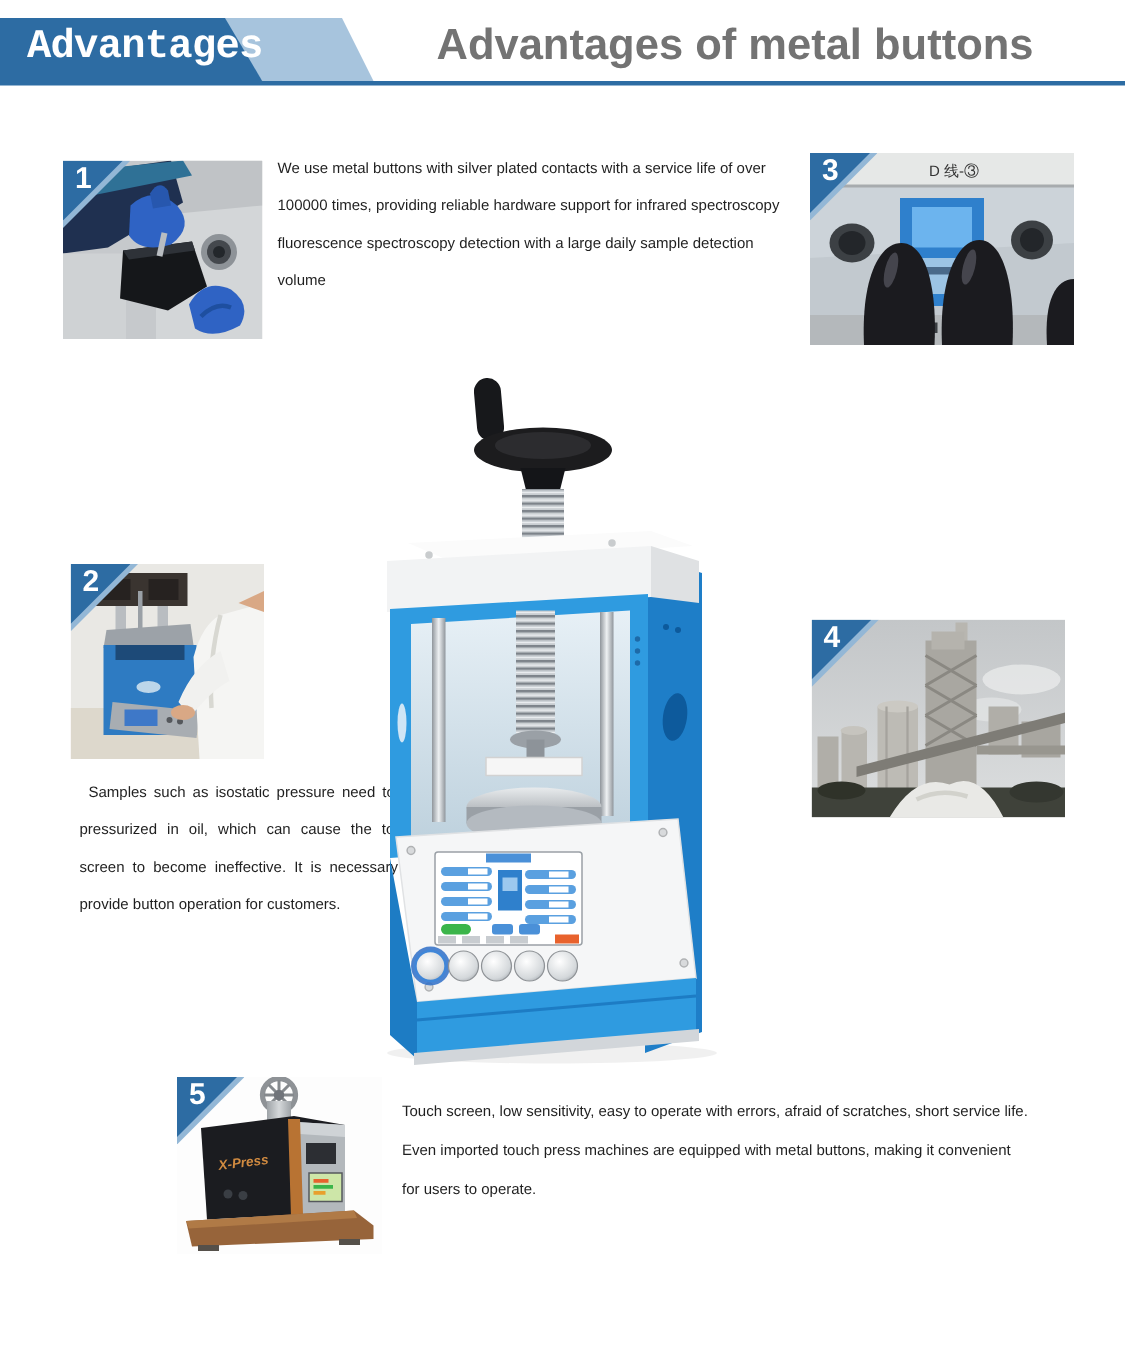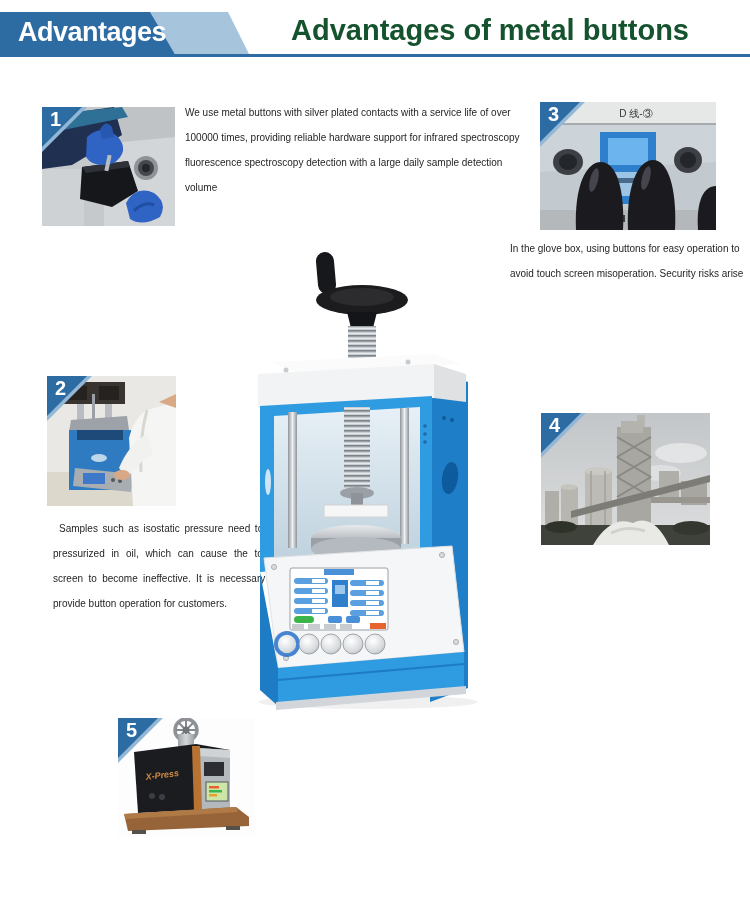--- a/index.html
+++ b/index.html
@@ -1,27 +1,27 @@
 <!DOCTYPE html>
 <html><head>
 <meta charset="utf-8">
 <style>
   html,body{margin:0;padding:0;background:#fff;}
   #page{position:relative;width:750px;height:900px;background:#fff;overflow:hidden;
         font-family:"Liberation Sans",sans-serif;color:#1f1f1f;}
   
-  .ribbon{position:absolute;left:0;top:12px;width:250px;height:44px;}
+  .ribbon{position:absolute;left:0;top:12px;width:250px;height:44px;font-family:Liberation Mono, monospace;}
   .ribbon-light{position:absolute;inset:0;background:#a7c4dd;
         clip-path:polygon(148px 0,228px 0,250px 44px,176px 44px);}
   .ribbon-dark{position:absolute;inset:0;background:#2d6ca3;
         clip-path:polygon(0 0,150px 0,176px 44px,0 44px);}
   .ribbon-label{position:absolute;left:18px;top:5px;color:#fff;font-size:27px;
         font-weight:700;letter-spacing:-0.5px;}
   .page-title{position:absolute;left:230px;top:14px;width:520px;text-align:center;
-        color:#14532d;font-size:29px;font-weight:700;}
+        color:#737373;font-size:29px;font-weight:700;}
   .header-line{position:absolute;left:0;top:54px;width:750px;height:3px;background:#2d6ca3;}
   
   .photo{position:absolute;overflow:hidden;}
   .photo svg{display:block;}
   .num-badge{position:absolute;left:0;top:0;width:45px;height:45px;}
   .num-tri-light{position:absolute;left:0;top:0;width:45px;height:45px;background:#93b7d6;
         clip-path:polygon(0 0,100% 0,0 100%);}
   .num-tri{position:absolute;left:0;top:0;width:40px;height:40px;background:#2d6ca3;
         clip-path:polygon(0 0,100% 0,0 100%);}
   .num{position:absolute;left:8px;top:1px;color:#fff;font-size:20px;font-weight:700;}
@@ -106,21 +106,20 @@
       <ellipse cx="106" cy="76" rx="4" ry="12" fill="#45454d" transform="rotate(14 106 76)"></ellipse>
       <path d="M158,128 C156,98 164,84 176,84 L176,128 Z" fill="#1b1b1f"></path>
     </svg>
     <div class="num-badge">
       <div class="num-tri-light"></div>
         <div class="num-tri"></div>
       <span class="num">3</span>
     </div>
   </div>
 
-  <div class="para" id="text3">In the glove box, using buttons for easy operation to avoid touch screen misoperation. Security risks arise</div>
 
   <div class="photo" id="photo2">
     <svg width="129" height="130" viewBox="0 0 129 130">
       <rect width="129" height="130" fill="#e9e8e4"></rect>
       <rect y="96" width="129" height="34" fill="#ddd8cc"></rect>
       <rect x="16" y="6" width="62" height="22" fill="#3a3430"></rect>
       <rect x="20" y="10" width="20" height="14" fill="#262220"></rect>
       <rect x="52" y="10" width="20" height="14" fill="#262220"></rect>
       <rect x="30" y="28" width="7" height="28" fill="#b9bdc1"></rect>
       <rect x="58" y="28" width="7" height="28" fill="#b9bdc1"></rect>
@@ -219,20 +218,21 @@
       <rect x="14" y="112" width="14" height="4" fill="#55504a"></rect>
       <rect x="108" y="108" width="14" height="4" fill="#55504a"></rect>
     </svg>
     <div class="num-badge">
       <div class="num-tri-light"></div>
         <div class="num-tri"></div>
       <span class="num">5</span>
     </div>
   </div>
 
+  <div class="para" id="text5">Touch screen, low sensitivity, easy to operate with errors, afraid of scratches, short service life. Even imported touch press machines are equipped with metal buttons, making it convenient for users to operate.</div>
 
   <div id="machine">
     <svg width="252" height="460" viewBox="0 0 252 460">
       <defs>
         <linearGradient id="chromeH" x1="0" y1="0" x2="1" y2="0">
           <stop offset="0" stop-color="#8f959b"></stop>
             <stop offset="0.5" stop-color="#eef1f3"></stop>
             <stop offset="1" stop-color="#8f959b"></stop>
         </linearGradient>
         <linearGradient id="winGrad" x1="0" y1="0" x2="0" y2="1">

